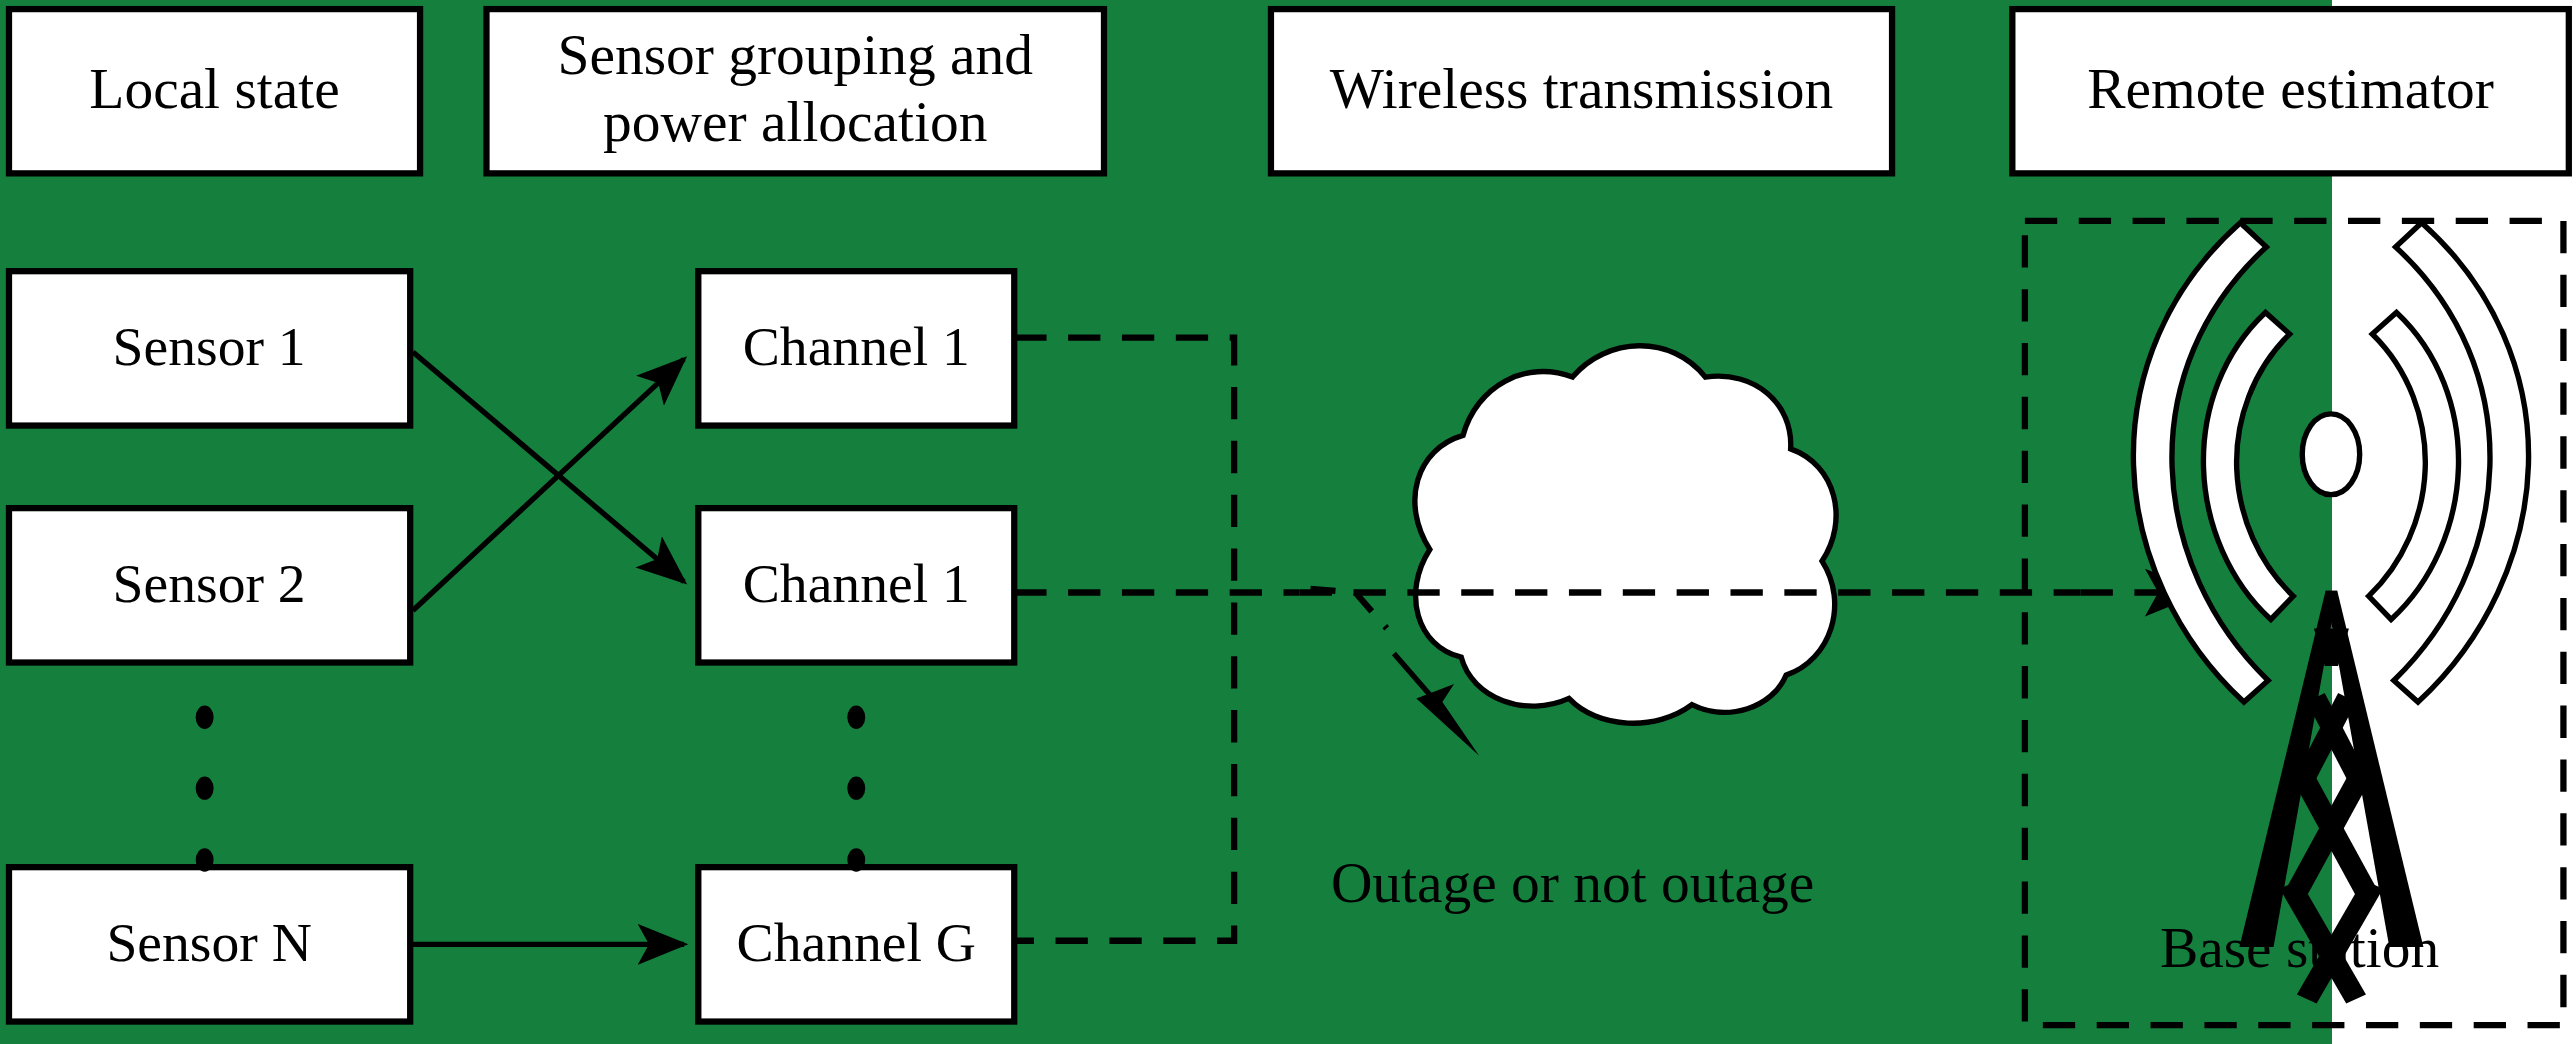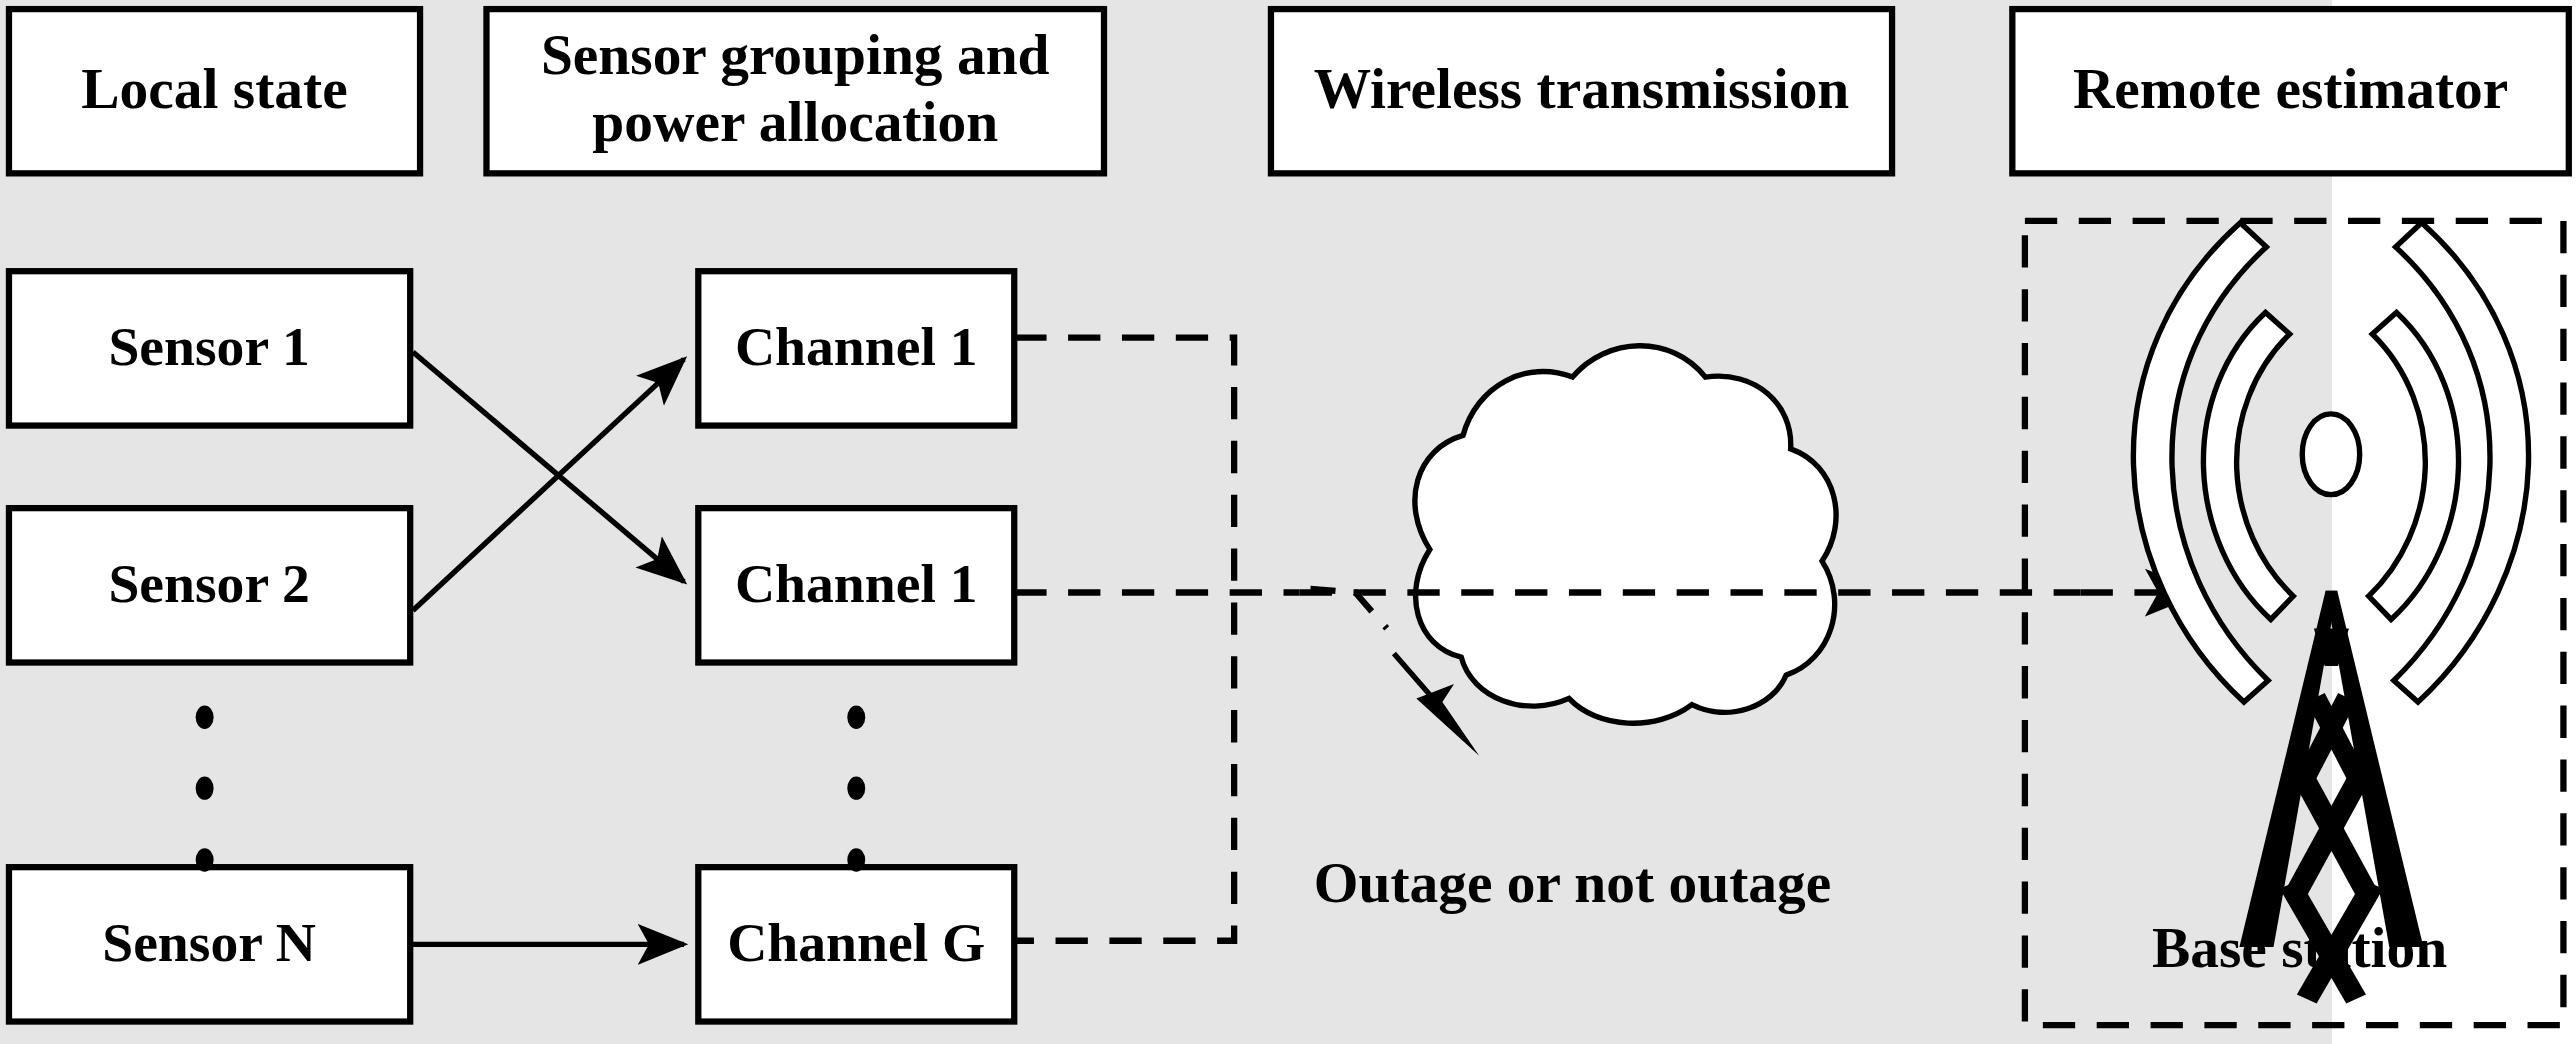--- a/index.html
+++ b/index.html
@@ -10,22 +10,21 @@
   body {
     width: 2576px;
     height: 1045px;
     font-family: "Liberation Serif", "DejaVu Serif", serif;
     overflow: hidden;
   }
   #diagram-root {
     position: relative;
     width: 2332px;
     height: 1045px;
-    background: #e5e5e5;
-    font-weight: bold;
+    background: #15803d;
   }
   svg.diagram {
     display: block;
     width: 2576px;
     height: 1045px;
   }
   .box-rect {
     fill: #ffffff;
     stroke: #000000;
     stroke-width: 7;

